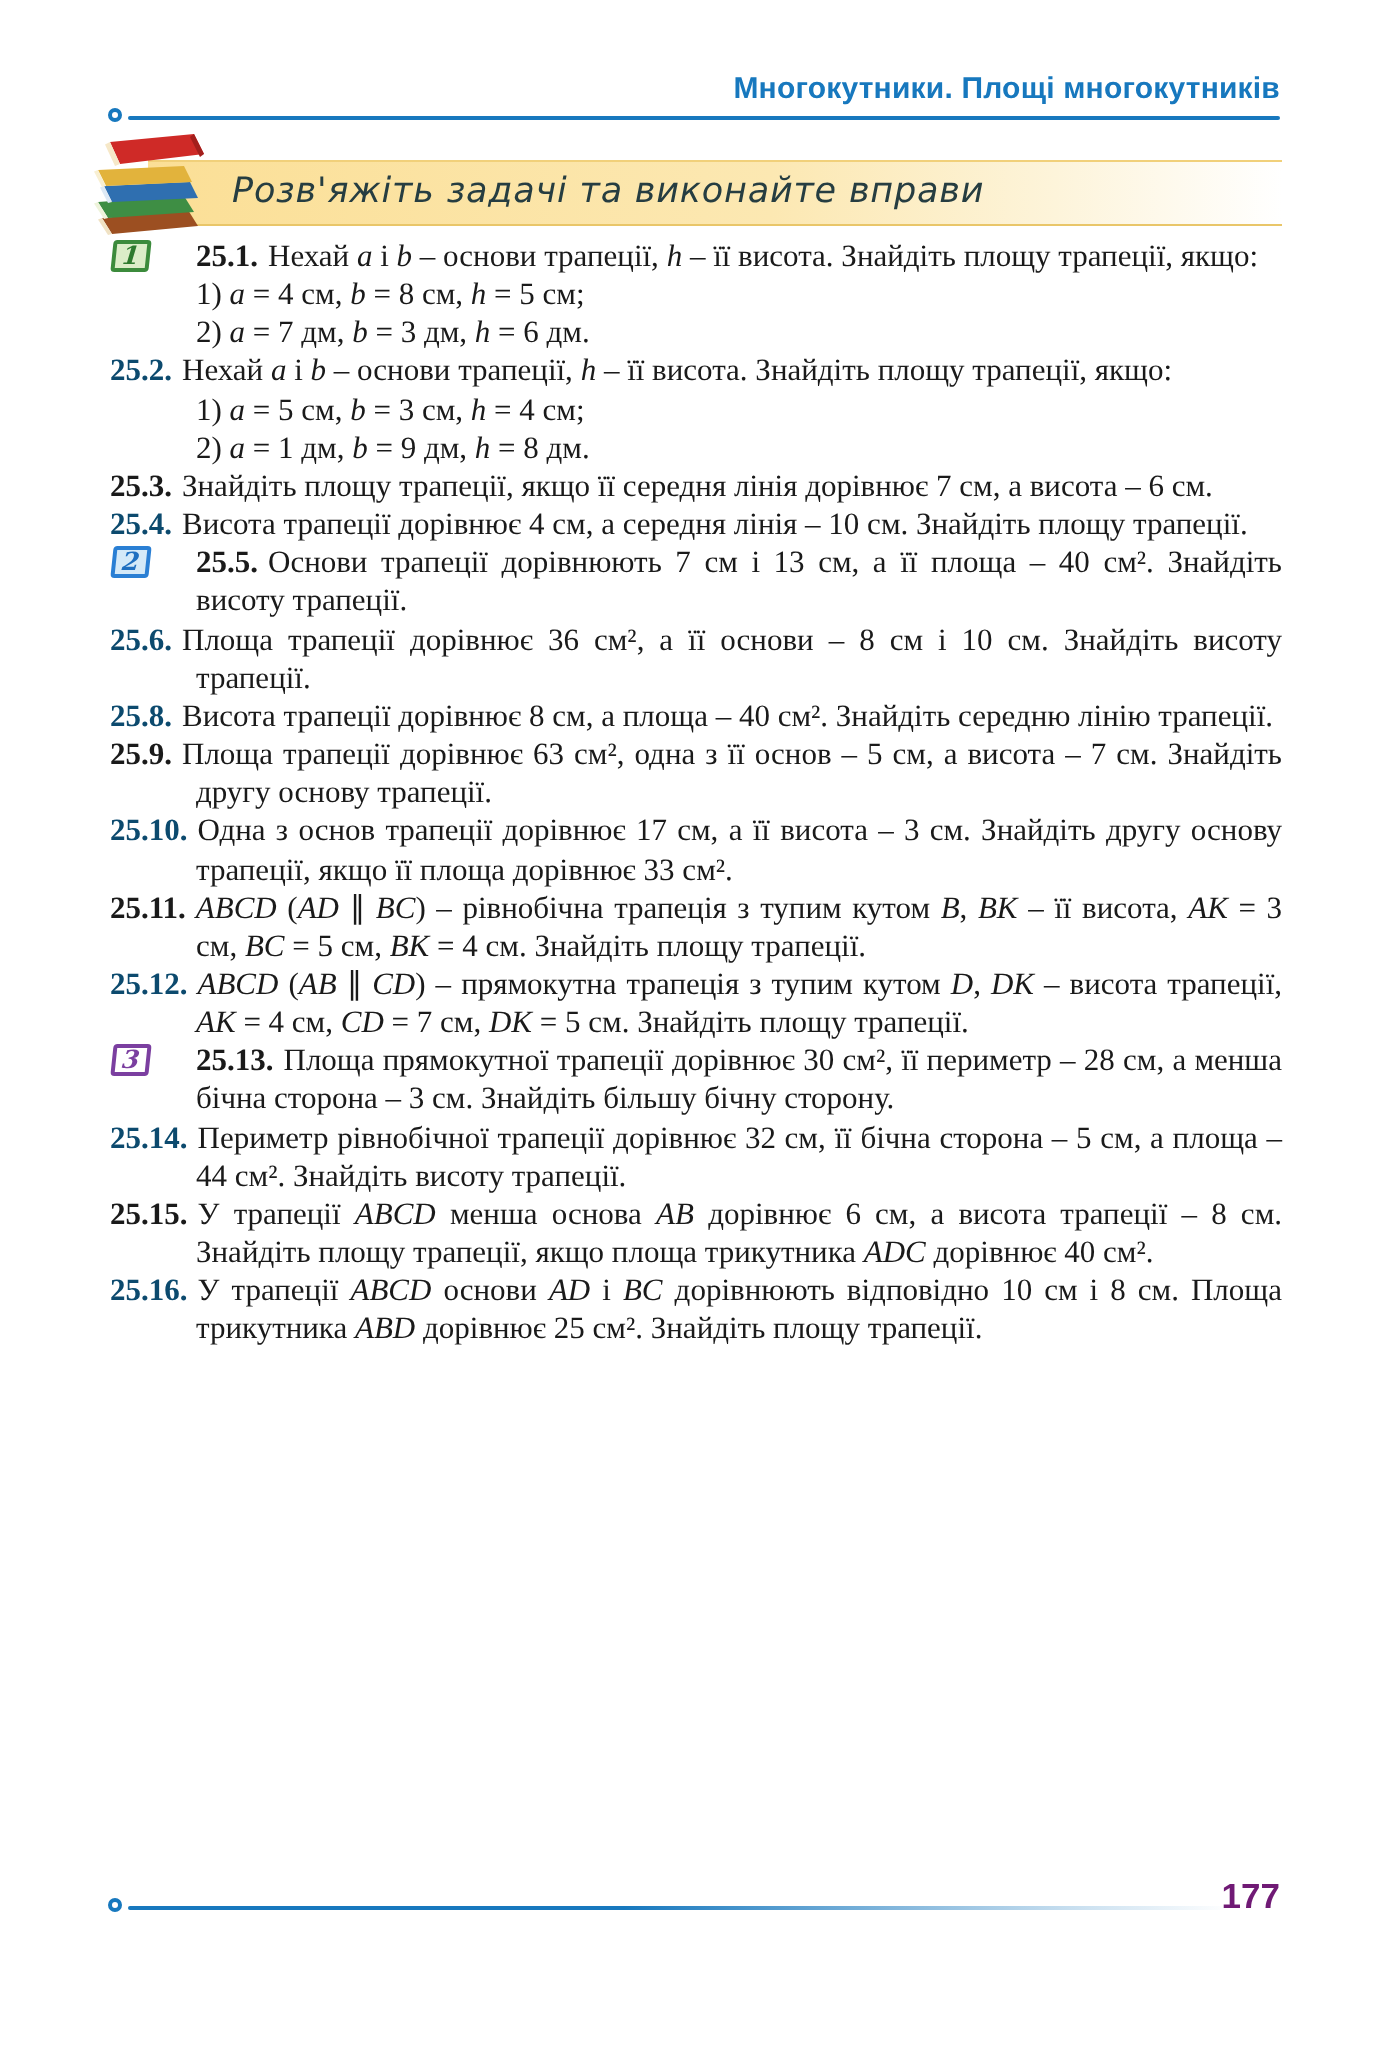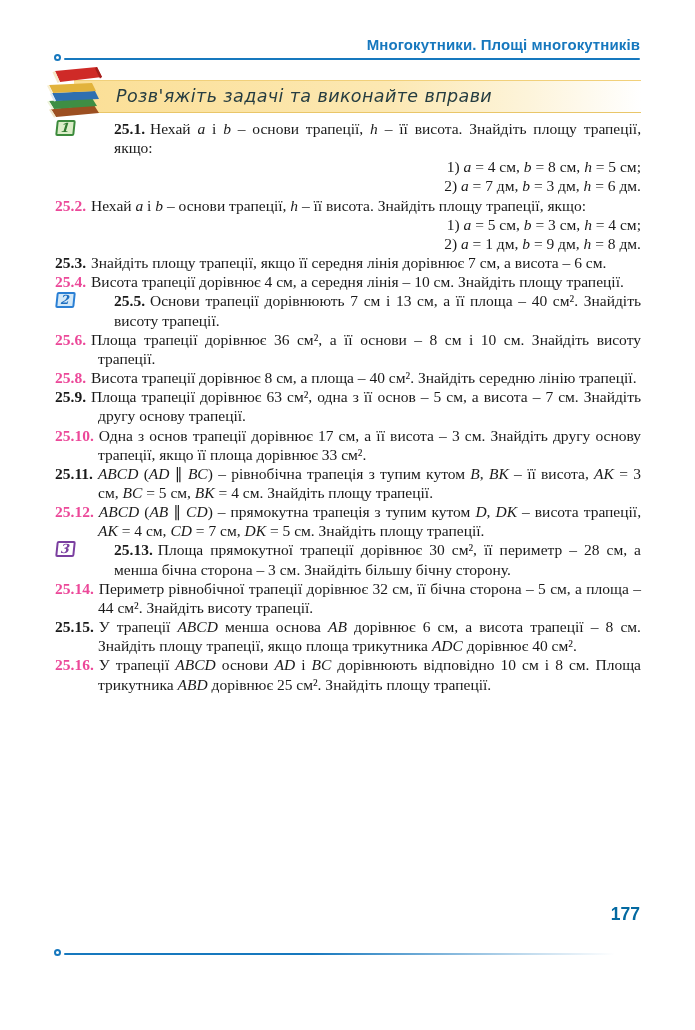--- a/index.html
+++ b/index.html
@@ -38,47 +38,47 @@
   }
   .books-icon { position:absolute; top:64px; left:44px; width:66px; height:58px; z-index:2; }
 
   
   .exercise-list {
     position:absolute; top:119px; left:55px; width:586px;
     font-size:15.5px; line-height:19.15px;
   }
   .exercise { position:relative; padding-left:43px; }
   .flow { text-align:justify; text-indent:-43px; }
-  .flow.no-indent { text-indent:0;margin-left:16px; }
+  .flow.no-indent { text-indent:0; }
   .ex-num { font-weight:bold; margin-right:5px; white-space:nowrap; }
-  .num-blue { color:#ec4899; }
-  .sub-line { text-align:right;margin-left:28px; }
+  .num-blue { color:#0c4a6e; }
+  .sub-line { text-align:left; }
   .var { font-style:italic; }
   .marker {
     position:absolute; left:1px; top:1px; width:19px; height:16px;
     border:2px solid; border-radius:2px; transform:skewX(-6deg);
     display:flex; align-items:center; justify-content:center;
     font-family:"DejaVu Serif", serif; font-size:12.5px; font-weight:bold; font-style:italic;
     line-height:1;
   }
   .m1 { border-color:#3c8b3c; background:#dcedc8; color:#2e7a2e; }
   .m2 { border-color:#2a7fd4; background:#d4e9f8; color:#1f6fc0; }
   .m3 { border-color:#7b3fa0; background:#ffffff; color:#7b3fa0; }
 
   
   .foot-rule {
     position:absolute; top:953px; left:64px; right:80px; height:2px;
     background:linear-gradient(90deg,#1778be 0%,#1778be 45%,rgba(23,120,190,.25) 85%,rgba(23,120,190,0) 100%);
     border-radius:1px;
   }
   .foot-rule-dot { top:948.5px; left:54px; }
   .page-number {
-    position:absolute; top:904px; right:55px;
+    position:absolute; top:938px; right:55px;
     font-family:"Liberation Sans", sans-serif; font-weight:bold;
-    font-size:17.5px; color:#0369a1;
+    font-size:17.5px; color:#701a75;
   }
 </style>
 </head>
 <body>
 
 <div class="page">
 
   <div class="running-head">Многокутники. Площі многокутників</div>
   <div class="head-rule"></div>
   <div class="head-rule-dot"></div>

